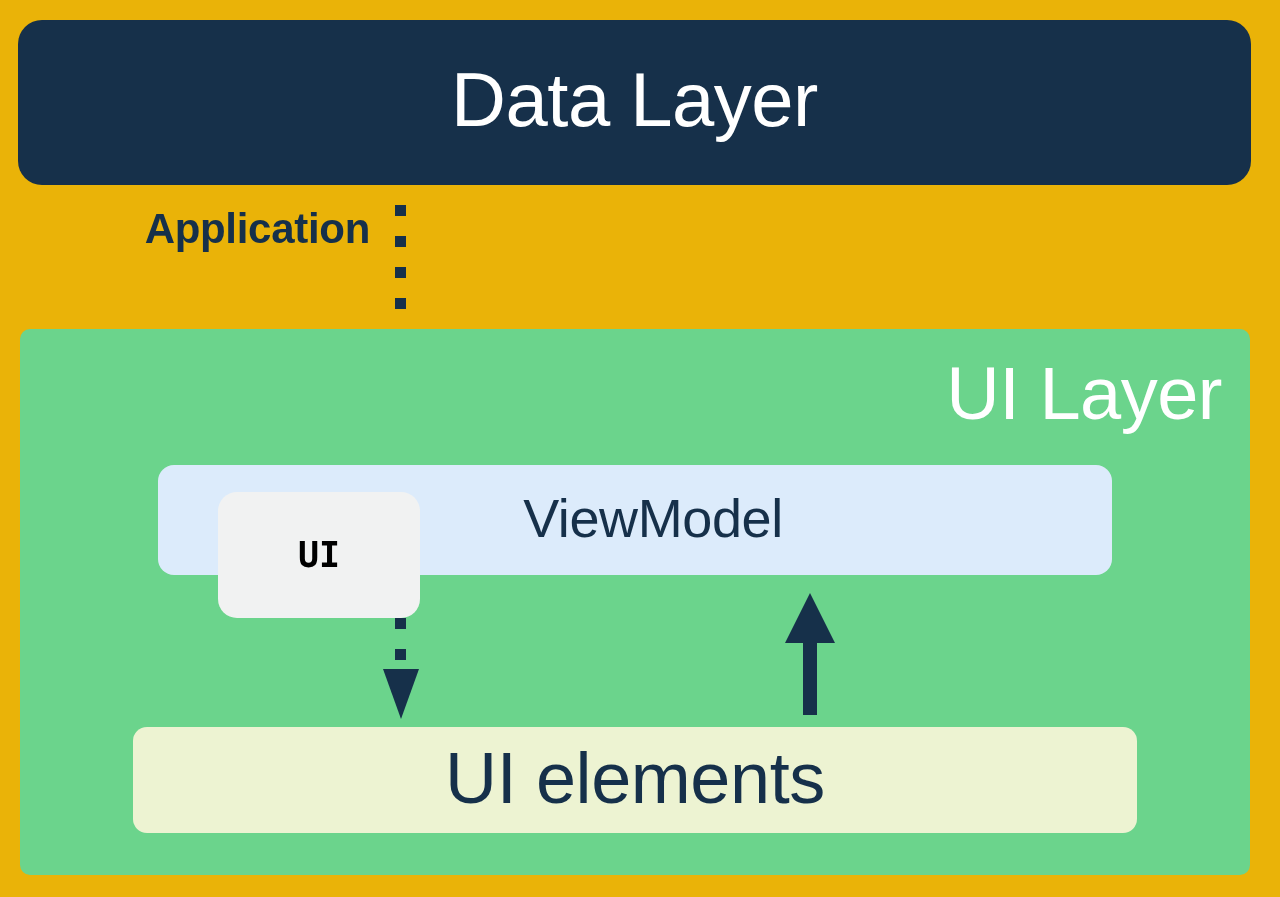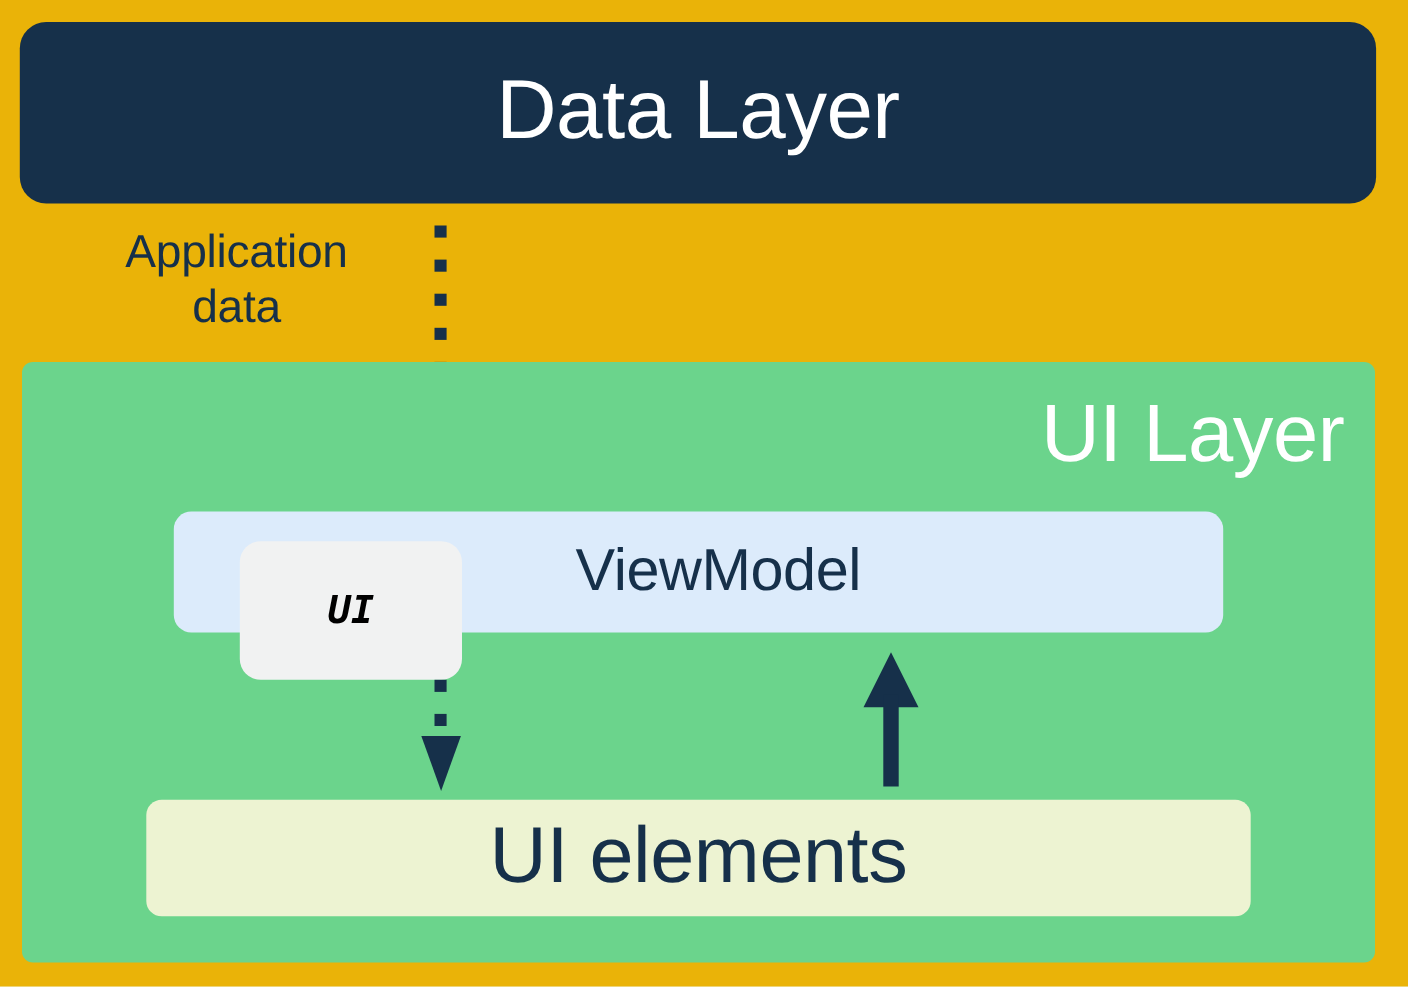--- a/index.html
+++ b/index.html
@@ -43,25 +43,25 @@
     line-height: 1;
     padding-bottom: 6px;
   }
 
   
   .app-data-label {
     position: absolute;
     left: 60px;
     top: 204px;
     width: 310px;
-    text-align: center;
+    text-align: right;
     color: #16304a;
     font-size: 42px;
     line-height: 1.20;
-    font-weight: 400;
+    font-weight: 700;
     letter-spacing: -0.3px;
   }
   .app-data-label span { display: block; }
 
   
   .ui-layer-box {
     position: absolute;
     left: 20px;
     top: 329px;
     width: 1230px;
@@ -120,21 +120,20 @@
     justify-content: center;
     box-sizing: border-box;
   }
   .ui-state-line {
     font-family: "DejaVu Sans Mono", monospace;
     font-weight: 700;
     font-size: 35px;
     line-height: 1.32;
     color: #000000;
     letter-spacing: 0px;
-    font-style: italic;
   }
 
   
   .ui-elements-box {
     position: absolute;
     left: 133px;
     top: 727px;
     width: 1004px;
     height: 106px;
     background: #edf3d2;
@@ -220,21 +219,20 @@
 <body>
 
 <div id="diagram">
 
   <div class="data-layer-box">
     <div class="data-layer-label">Data Layer</div>
   </div>
 
   <div class="app-data-label">
     <span>Application</span>
-    <span>data</span>
   </div>
 
   <div class="dotted-line dotted-1">
     <div class="dot" style="top:0px"></div>
     <div class="dot" style="top:31px"></div>
     <div class="dot" style="top:62px"></div>
     <div class="dot" style="top:93px"></div>
     <div class="dot" style="top:124px"></div>
     <div class="dot" style="top:155px"></div>
     <div class="dot" style="top:186px"></div>

